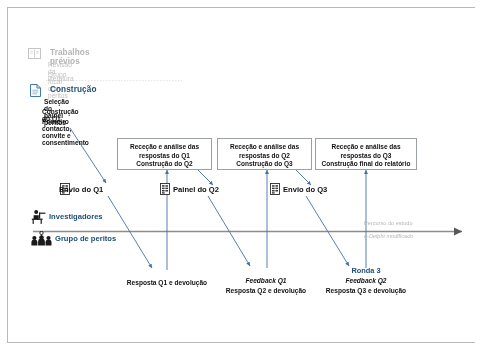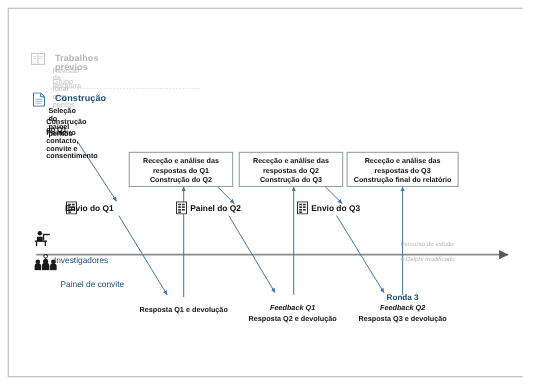--- a/index.html
+++ b/index.html
@@ -74,23 +74,22 @@
     font-size:7.6px;
     font-weight:bold;
     color:#0f0f0f;
   }
   .envio-icon{position:absolute;width:10px;height:12px;}
 
   
   .actor{
     position:absolute;
     font-size:7.6px;
-    font-weight:normal;
+    font-weight:bold;
     color:#1f4e79;
-    margin-top:20px;
   }
 
   
   .tl-cap{
     position:absolute;
     font-size:5.6px;
     color:#b6b6b6;
   }
   .tl-cap.it{font-style:italic;}
 
@@ -246,21 +245,21 @@
   <svg style="position:absolute;left:31px;top:231px;width:21px;height:15px;" viewBox="0 0 21 15">
     <circle cx="10.5" cy="1.9" r="1.7" fill="none" stroke="#1a1a1a" stroke-width="0.9"></circle>
     <line x1="10.5" y1="3.6" x2="10.5" y2="5.4" stroke="#1a1a1a" stroke-width="0.9"></line>
     <circle cx="3.4" cy="7.0" r="2.1" fill="#1a1a1a"></circle>
     <path d="M0.4,14.6 v-3.2 a3.0,3.0 0 0 1 6.0,0 v3.2 z" fill="#1a1a1a"></path>
     <circle cx="10.5" cy="6.6" r="2.3" fill="#1a1a1a"></circle>
     <path d="M7.1,14.6 v-3.6 a3.4,3.4 0 0 1 6.8,0 v3.6 z" fill="#1a1a1a"></path>
     <circle cx="17.5" cy="7.0" r="2.1" fill="#1a1a1a"></circle>
     <path d="M14.5,14.6 v-3.2 a3.0,3.0 0 0 1 6.0,0 v3.2 z" fill="#1a1a1a"></path>
   </svg>
-  <div class="actor" style="left:55px;top:234px;">Painel de convite</div>
+  <div class="actor" style="left:55px;top:234px;">Grupo de peritos</div>
 
   <div class="tl-cap" style="left:364px;top:220px;">Percurso do estudo</div>
   <div class="tl-cap it" style="left:364px;top:233px;">e-Delphi modificado</div>
 
   <div class="ronda-line" style="left:117px;top:279px;width:100px;">Resposta Q1 e devolução</div>
 
   <div class="ronda-line" style="left:216px;top:277px;width:100px;font-style:italic;">Feedback Q1</div>
   <div class="ronda-line" style="left:216px;top:287px;width:100px;">Resposta Q2 e devolução</div>
 
   <div class="ronda-title" style="left:316px;top:266px;width:100px;">Ronda 3</div>

